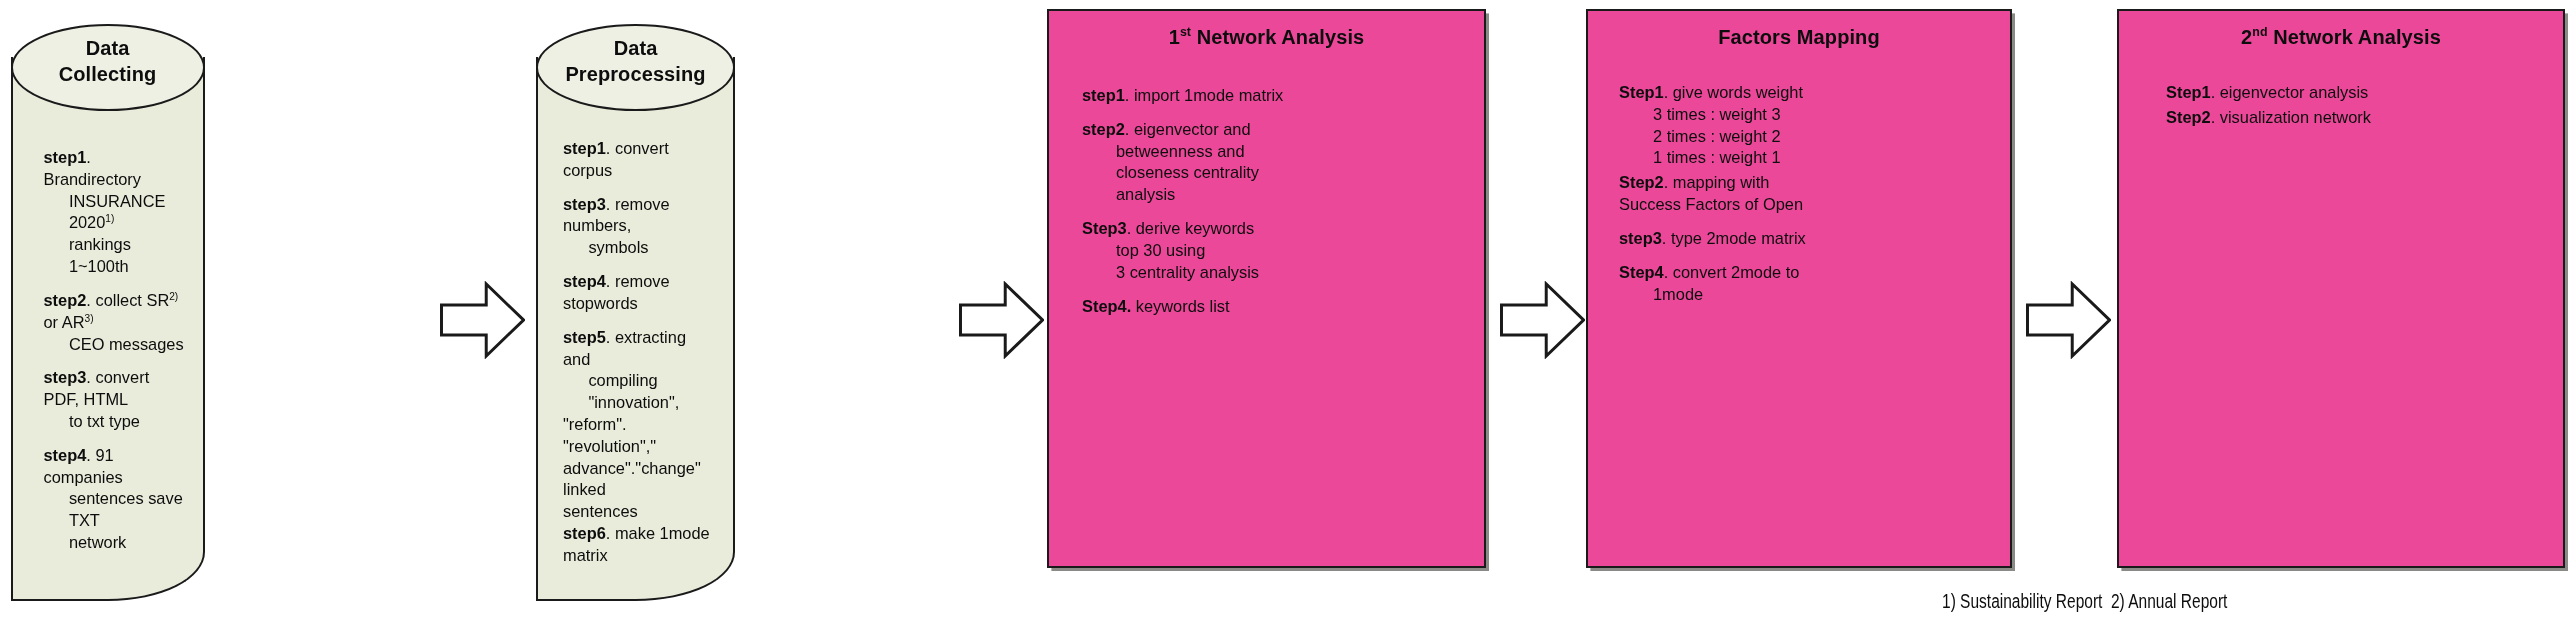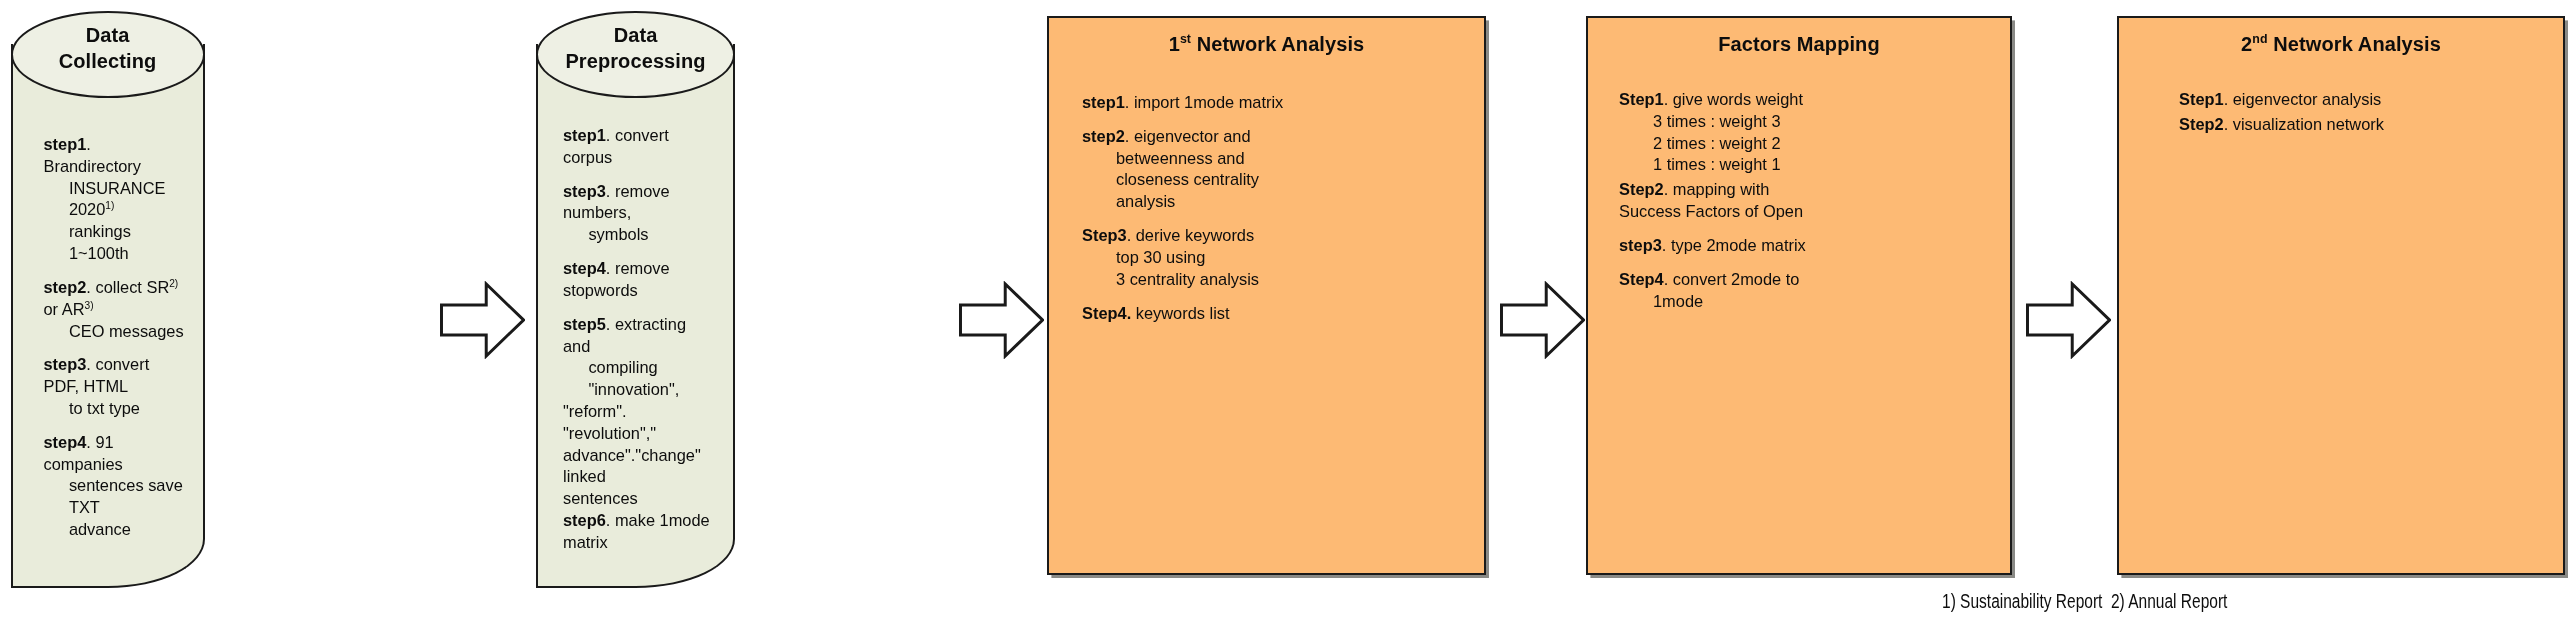--- a/index.html
+++ b/index.html
@@ -2,21 +2,21 @@
 <html style="font-size:12px"><head>
 <meta charset="utf-8">
 <style>
   html,body{margin:0;padding:0;background:#ffffff;}
   body{width:2576px;height:626px;position:relative;overflow:hidden;
        font-family:"Liberation Sans","DejaVu Sans",sans-serif;color:#0d0d0d;}
 
   .stage{position:absolute;}
 
   
-  .cyl{position:absolute;top:11px;height:577px;}
+  .cyl{position:absolute;top:24px;height:577px;}
   .cyl .body{
       position:absolute;left:0;right:0;top:33px;bottom:0;
       background:#e9ecdb;
       border-left:2.2px solid #1a1a1a;
       border-right:2.2px solid #1a1a1a;
       border-bottom:2.2px solid #1a1a1a;
       border-radius:0 0 50%/0 0 9% 9%;
       box-sizing:border-box;
   }
   .cyl .cap{
@@ -30,22 +30,22 @@
       position:absolute;left:0;right:0;top:10.5px;
       text-align:center;font-weight:bold;font-size:20px;line-height:1.30;
       letter-spacing:0.1px;
   }
   .cyl .content{
       position:absolute;left:0;right:0;top:96px;bottom:0;
       padding:27px 19.4px 0 33px;box-sizing:border-box;
   }
 
   
-  .rect{position:absolute;top:16px;height:559px;
-      background:#fdba74;
+  .rect{position:absolute;top:9px;height:559px;
+      background:#ec4899;
       border:2.2px solid #1a1a1a;
       box-shadow:3.7px 3.7px 0 -0.7px #8a8a86;
       box-sizing:border-box;}
   .rect .rect-title{
       text-align:center;font-weight:bold;font-size:20px;
       margin:15px 0 0 0;letter-spacing:0.1px;}
   .rect .content{padding:36px 16.4px 0 33px;}
 
   
   .steps{font-size:16.4px;line-height:1.33;}
@@ -94,21 +94,21 @@
       </div>
 
       <div class="step">
         <span><b>step3</b><span>. convert PDF, HTML</span></span>
         <span class="sub ind1">to txt type</span>
       </div>
 
       <div class="step">
         <span><b>step4</b><span>. 91 companies</span></span>
         <span class="sub ind1">sentences save TXT</span>
-        <span class="sub ind1">advance</span>
+        <span class="sub ind1">network</span>
       </div>
 
     </div>
   </div>
 </div>
 
 <div class="arrow" style="left:440px;top:281px;">
   <svg viewBox="0 0 114 104" preserveAspectRatio="none">
     <polygon points="2,32 62,32 62,4 112,52 62,100 62,72 2,72" fill="#ffffff" stroke="#1a1a1a" stroke-width="4" stroke-linejoin="miter"></polygon>
   </svg>
@@ -231,21 +231,21 @@
 <div class="arrow" style="left:2026px;top:281px;">
   <svg viewBox="0 0 114 104" preserveAspectRatio="none">
     <polygon points="2,32 62,32 62,4 112,52 62,100 62,72 2,72" fill="#ffffff" stroke="#1a1a1a" stroke-width="4" stroke-linejoin="miter"></polygon>
   </svg>
 </div>
 
 <div class="stage rect" style="left:2117px;width:448px;">
   <div class="rect-title">
     <span>2</span><sup>nd</sup><span> Network Analysis</span>
   </div>
-  <div class="content" style="padding-left:60px;padding-top:33px;">
+  <div class="content" style="padding-left:47px;padding-top:33px;">
     <div class="steps">
 
       <div class="step tight">
         <span><b>Step1</b><span>. eigenvector analysis</span></span>
       </div>
 
       <div class="step">
         <span><b>Step2</b><span>. visualization network</span></span>
       </div>
 

